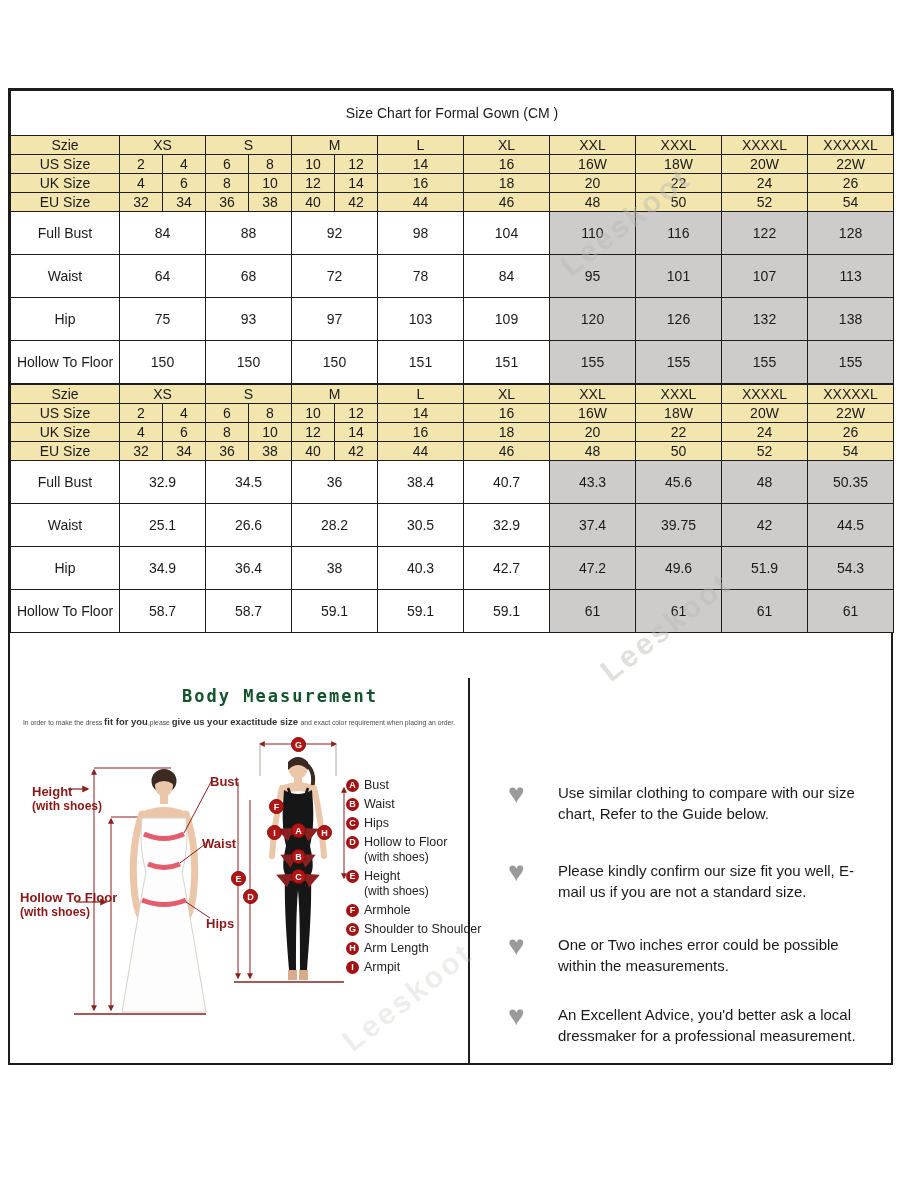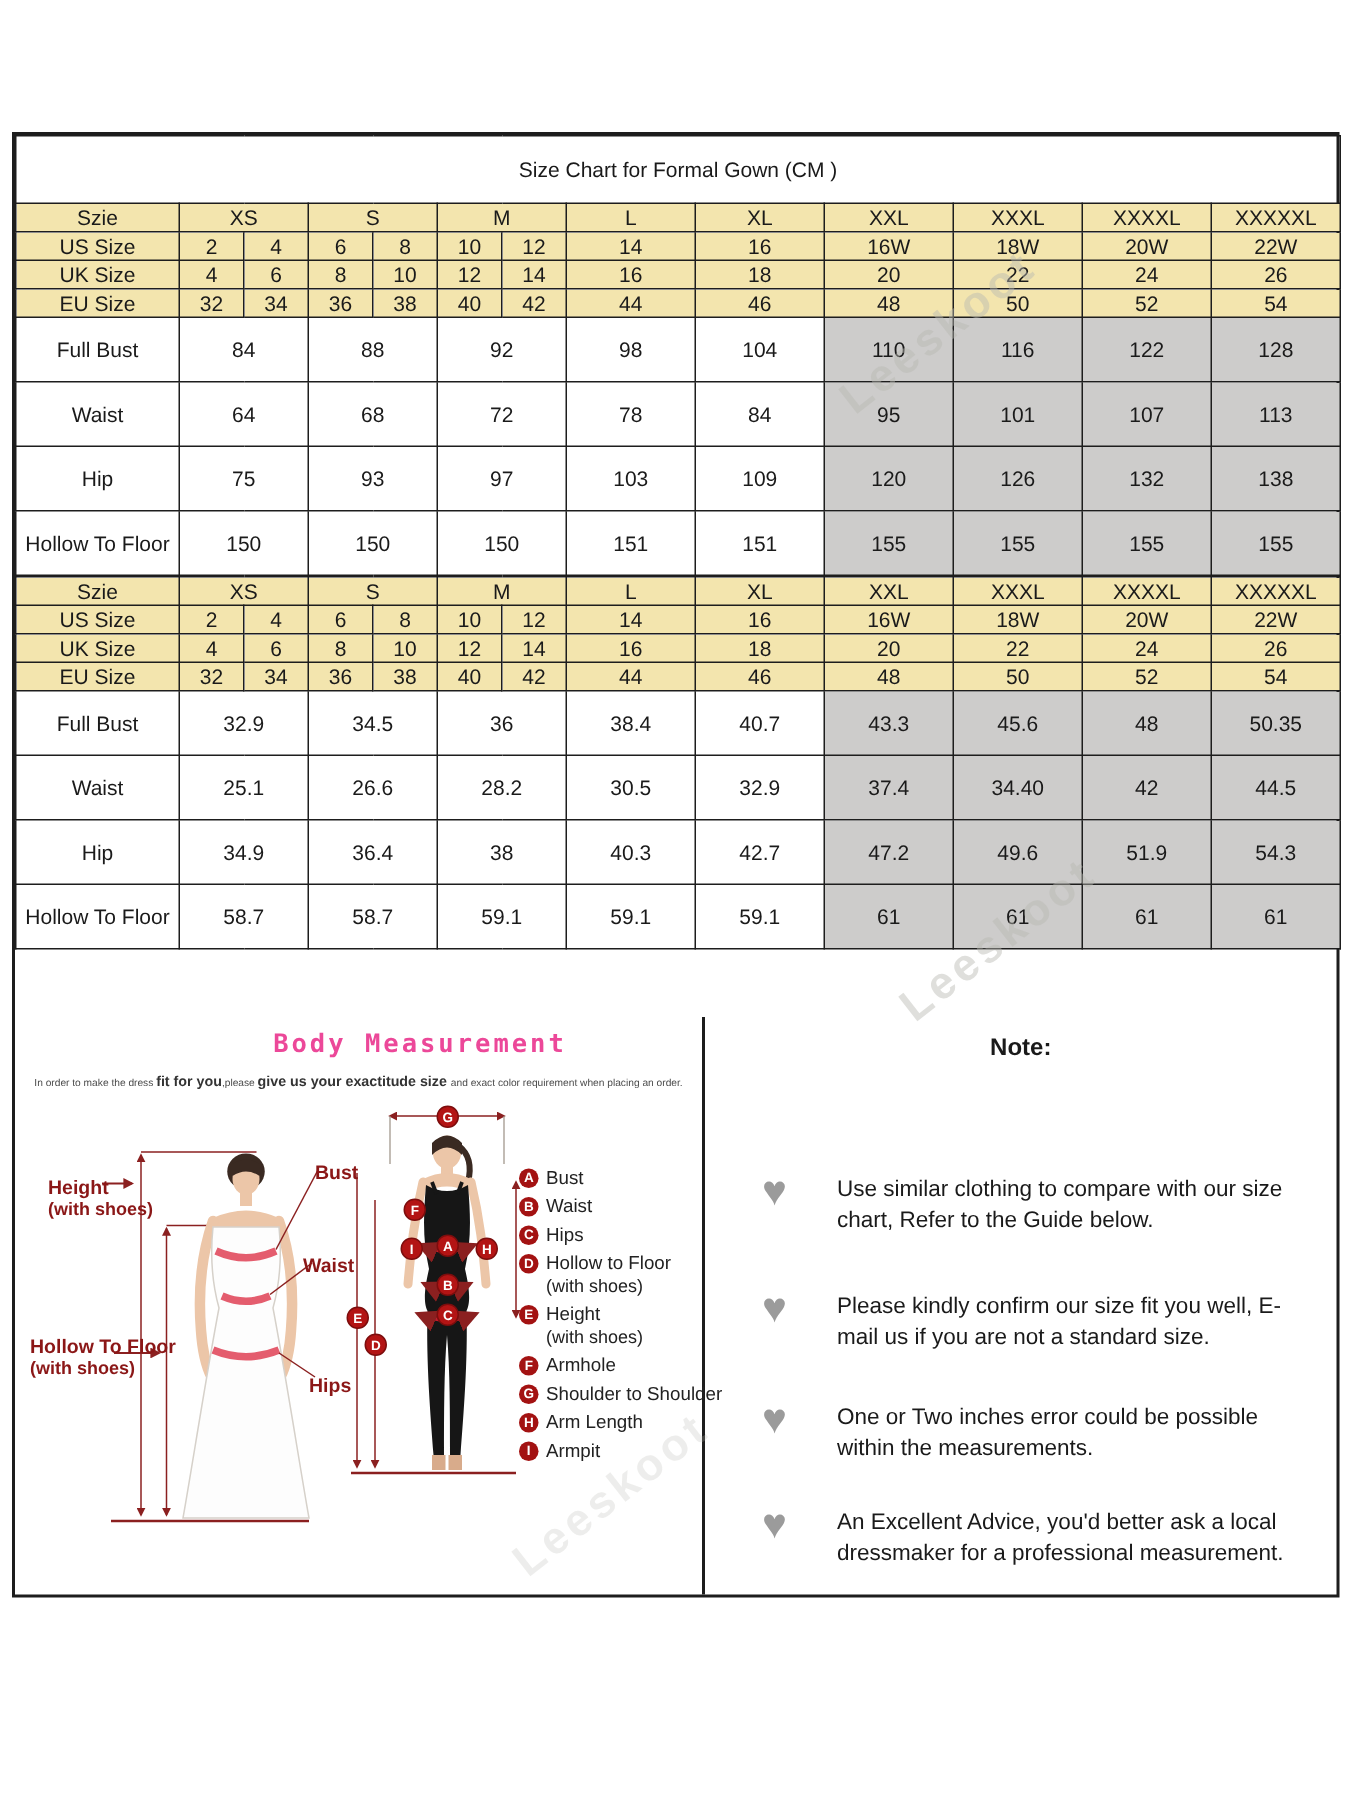--- a/index.html
+++ b/index.html
@@ -17,21 +17,21 @@
   tr.body-row td.gray{background:#cdcccb;}
   tr.body-row td.lab{font-weight:400;}
 
   
   .bottom{position:absolute;left:0;top:588px;width:881px;height:385px;display:flex;}
   .measure-panel{position:relative;width:460px;height:100%;border-right:2px solid #1d1d1d;box-sizing:border-box;}
   .note-panel{position:relative;flex:1;height:100%;}
 
   .bm-title{position:absolute;left:0;top:8px;width:540px;text-align:center;
         font-family:"DejaVu Sans Mono",monospace;font-weight:bold;font-size:17px;
-        letter-spacing:2px;color:#ec4899;}
+        letter-spacing:2px;color:#14532d;}
   .bm-sub{position:absolute;left:2px;top:36px;width:454px;text-align:center;color:#4a4a4a;line-height:11px;}
   .s-sm{font-size:6.8px;}
   .s-lg{font-size:9.5px;font-weight:bold;color:#333;}
 
   .fig-left{position:absolute;left:6px;top:84px;}
   .fig-right{position:absolute;left:222px;top:50px;}
 
   .red-lbl{position:absolute;color:#8b1717;font-weight:bold;font-size:13px;line-height:15px;white-space:nowrap;}
   .red-lbl .sub{font-size:12px;display:block;}
 
@@ -275,21 +275,21 @@
             <td colspan="1" class="gray">50.35</td>
           </tr>
           <tr class="body-row">
             <td class="lab">Waist</td>
             <td colspan="2">25.1</td>
             <td colspan="2">26.6</td>
             <td colspan="2">28.2</td>
             <td colspan="1">30.5</td>
             <td colspan="1">32.9</td>
             <td colspan="1" class="gray">37.4</td>
-            <td colspan="1" class="gray">34.40</td>
+            <td colspan="1" class="gray">39.75</td>
             <td colspan="1" class="gray">42</td>
             <td colspan="1" class="gray">44.5</td>
           </tr>
           <tr class="body-row">
             <td class="lab">Hip</td>
             <td colspan="2">34.9</td>
             <td colspan="2">36.4</td>
             <td colspan="2">38</td>
             <td colspan="1">40.3</td>
             <td colspan="1">42.7</td>
@@ -446,21 +446,20 @@
               <span>Arm Length</span>
             </div>
             <div class="leg-item">
               <span class="leg-key">I</span>
               <span>Armpit</span>
             </div>
           </div>
       </div>
 
       <div class="note-panel">
-        <div class="note-title">Note:</div>
         <div id="note-items">
             <div class="note-item" style="top: 104px;">
               <span class="heart">♥</span>
               <span class="txt">Use similar clothing to compare with our size chart, Refer to the Guide below.</span>
             </div>
             <div class="note-item" style="top: 182px;">
               <span class="heart">♥</span>
               <span class="txt">Please kindly confirm our size fit you well, E-mail us if you are not a standard size.</span>
             </div>
             <div class="note-item" style="top: 256px;">

